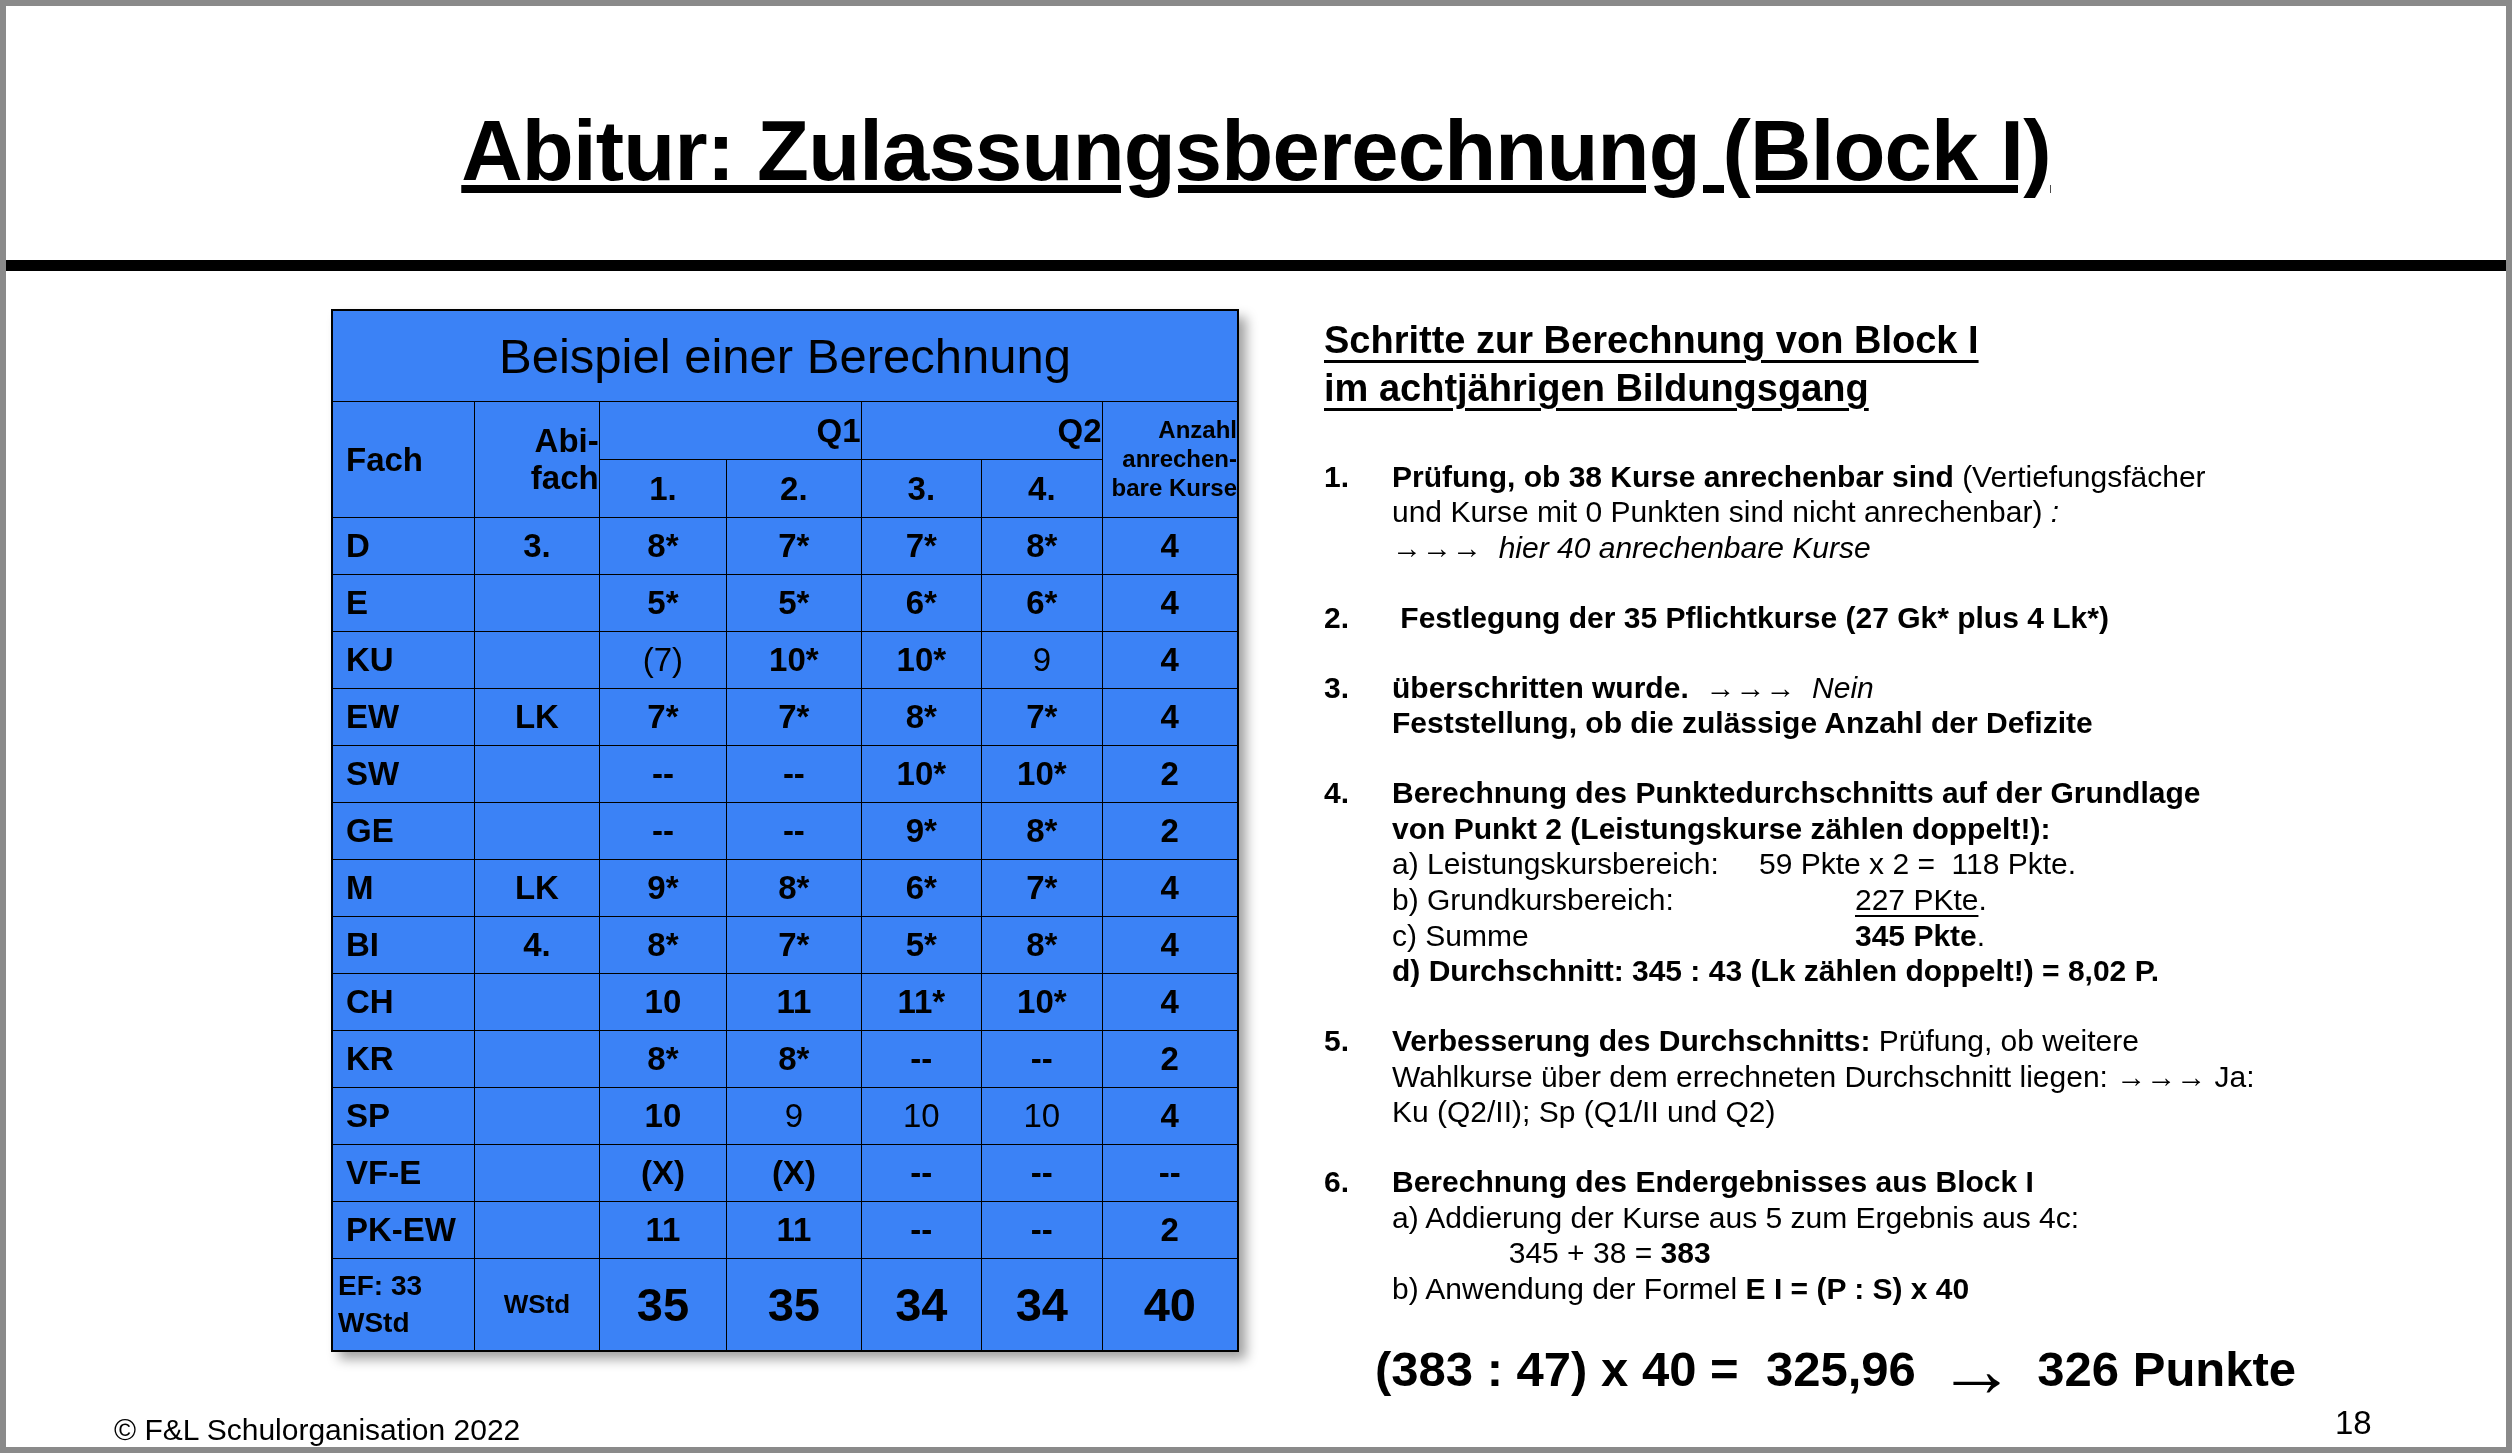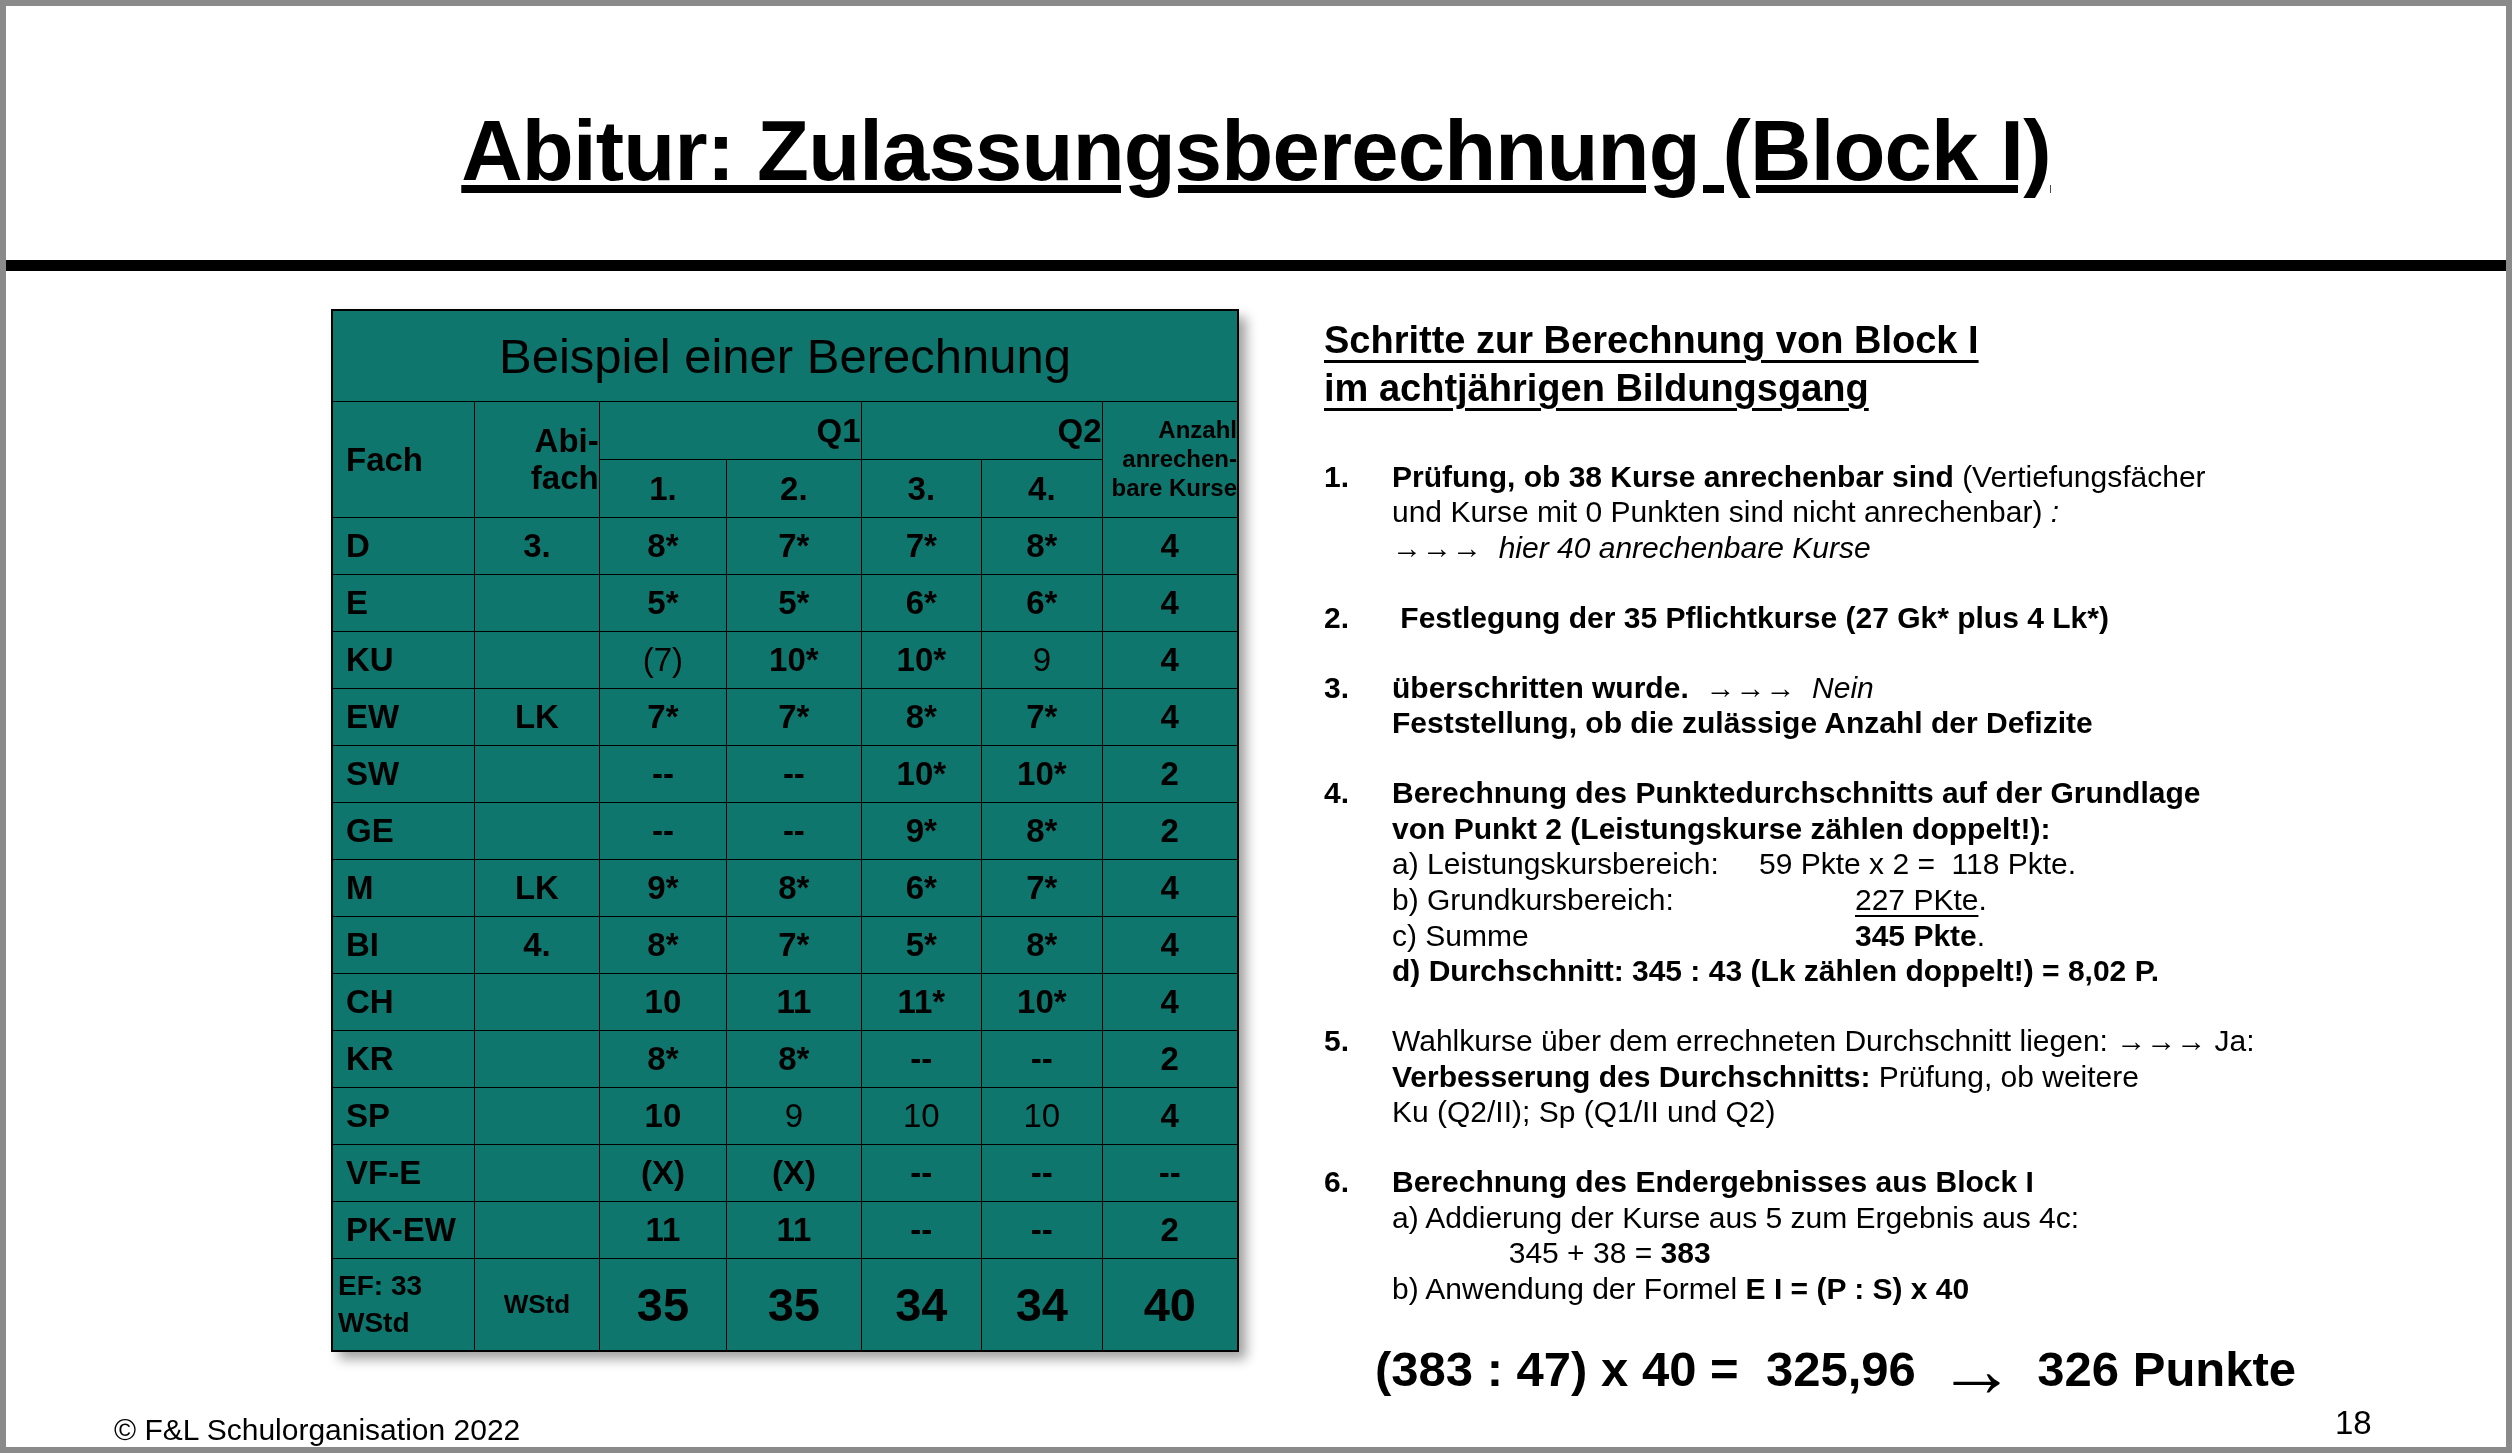--- a/index.html
+++ b/index.html
@@ -23,21 +23,21 @@
   }
   .divider{
     position:absolute;left:0;right:0;top:254px;height:10.6px;background:#000;
   }
   
   .tbl-wrap{position:absolute;left:325px;top:303px;width:908px;}
   table{
     border-collapse:collapse;width:100%;
     border:2.4px solid #000;
     box-shadow:8.2px 8.2px 11.4px rgba(0,0,0,.38);
-    background:#0f766e;
+    background:#3b82f6;
   }
   td{border:1.6px solid #000;text-align:center;vertical-align:middle;font-weight:700;padding:0;}
   .title-row td{font-weight:400;font-size:49px;height:90px;}
   .head-row td{font-size:33px;height:57px;text-align:right;}
   .sub-row td{font-size:33px;height:57px;}
   td.fach-h{text-align:left;padding-left:13px;}
   td.abih{white-space:pre-line;line-height:1.12;}
   td.anzahl-h{font-size:24px;white-space:pre-line;line-height:1.2;}
   tr.data td{font-size:33px;height:56px;}
   tr.data td.fach{text-align:left;padding-left:13px;}
@@ -274,22 +274,22 @@
             <div class="sline"><span class="sg-b">von Punkt 2 (Leistungskurse zählen doppelt!):</span></div>
             <div class="sline"><span class="sg-r sg-w" style="width: 367px;">a) Leistungskursbereich:</span><span class="sg-r">59 Pkte x 2 =  118 Pkte.</span></div>
             <div class="sline"><span class="sg-r sg-w" style="width: 463px;">b) Grundkursbereich:</span><span class="sg-u">227 PKte</span><span class="sg-r">.</span></div>
             <div class="sline"><span class="sg-r sg-w" style="width: 463px;">c) Summe</span><span class="sg-b">345 Pkte</span><span class="sg-r">.</span></div>
             <div class="sline"><span class="sg-b">d) Durchschnitt: 345 : 43 (Lk zählen doppelt!) = 8,02 P.</span></div>
           </div>
         </div>
         <div class="step">
           <div class="step-num">5.</div>
           <div class="step-body">
+            <div class="sline"><span class="sg-b">Verbesserung des Durchschnitts:</span><span class="sg-r"> Prüfung, ob weitere</span></div>
             <div class="sline"><span class="sg-r">Wahlkurse über dem errechneten Durchschnitt liegen: →→→ Ja:</span></div>
-            <div class="sline"><span class="sg-b">Verbesserung des Durchschnitts:</span><span class="sg-r"> Prüfung, ob weitere</span></div>
             <div class="sline"><span class="sg-r">Ku (Q2/II); Sp (Q1/II und Q2)</span></div>
           </div>
         </div>
         <div class="step">
           <div class="step-num">6.</div>
           <div class="step-body">
             <div class="sline"><span class="sg-b">Berechnung des Endergebnisses aus Block I</span></div>
             <div class="sline"><span class="sg-r">a) Addierung der Kurse aus 5 zum Ergebnis aus 4c:</span></div>
             <div class="sline"><span class="sg-r">              345 + 38 = </span><span class="sg-b">383</span></div>
             <div class="sline"><span class="sg-r">b) Anwendung der Formel </span><span class="sg-b">E I = (P : S) x 40</span></div>

